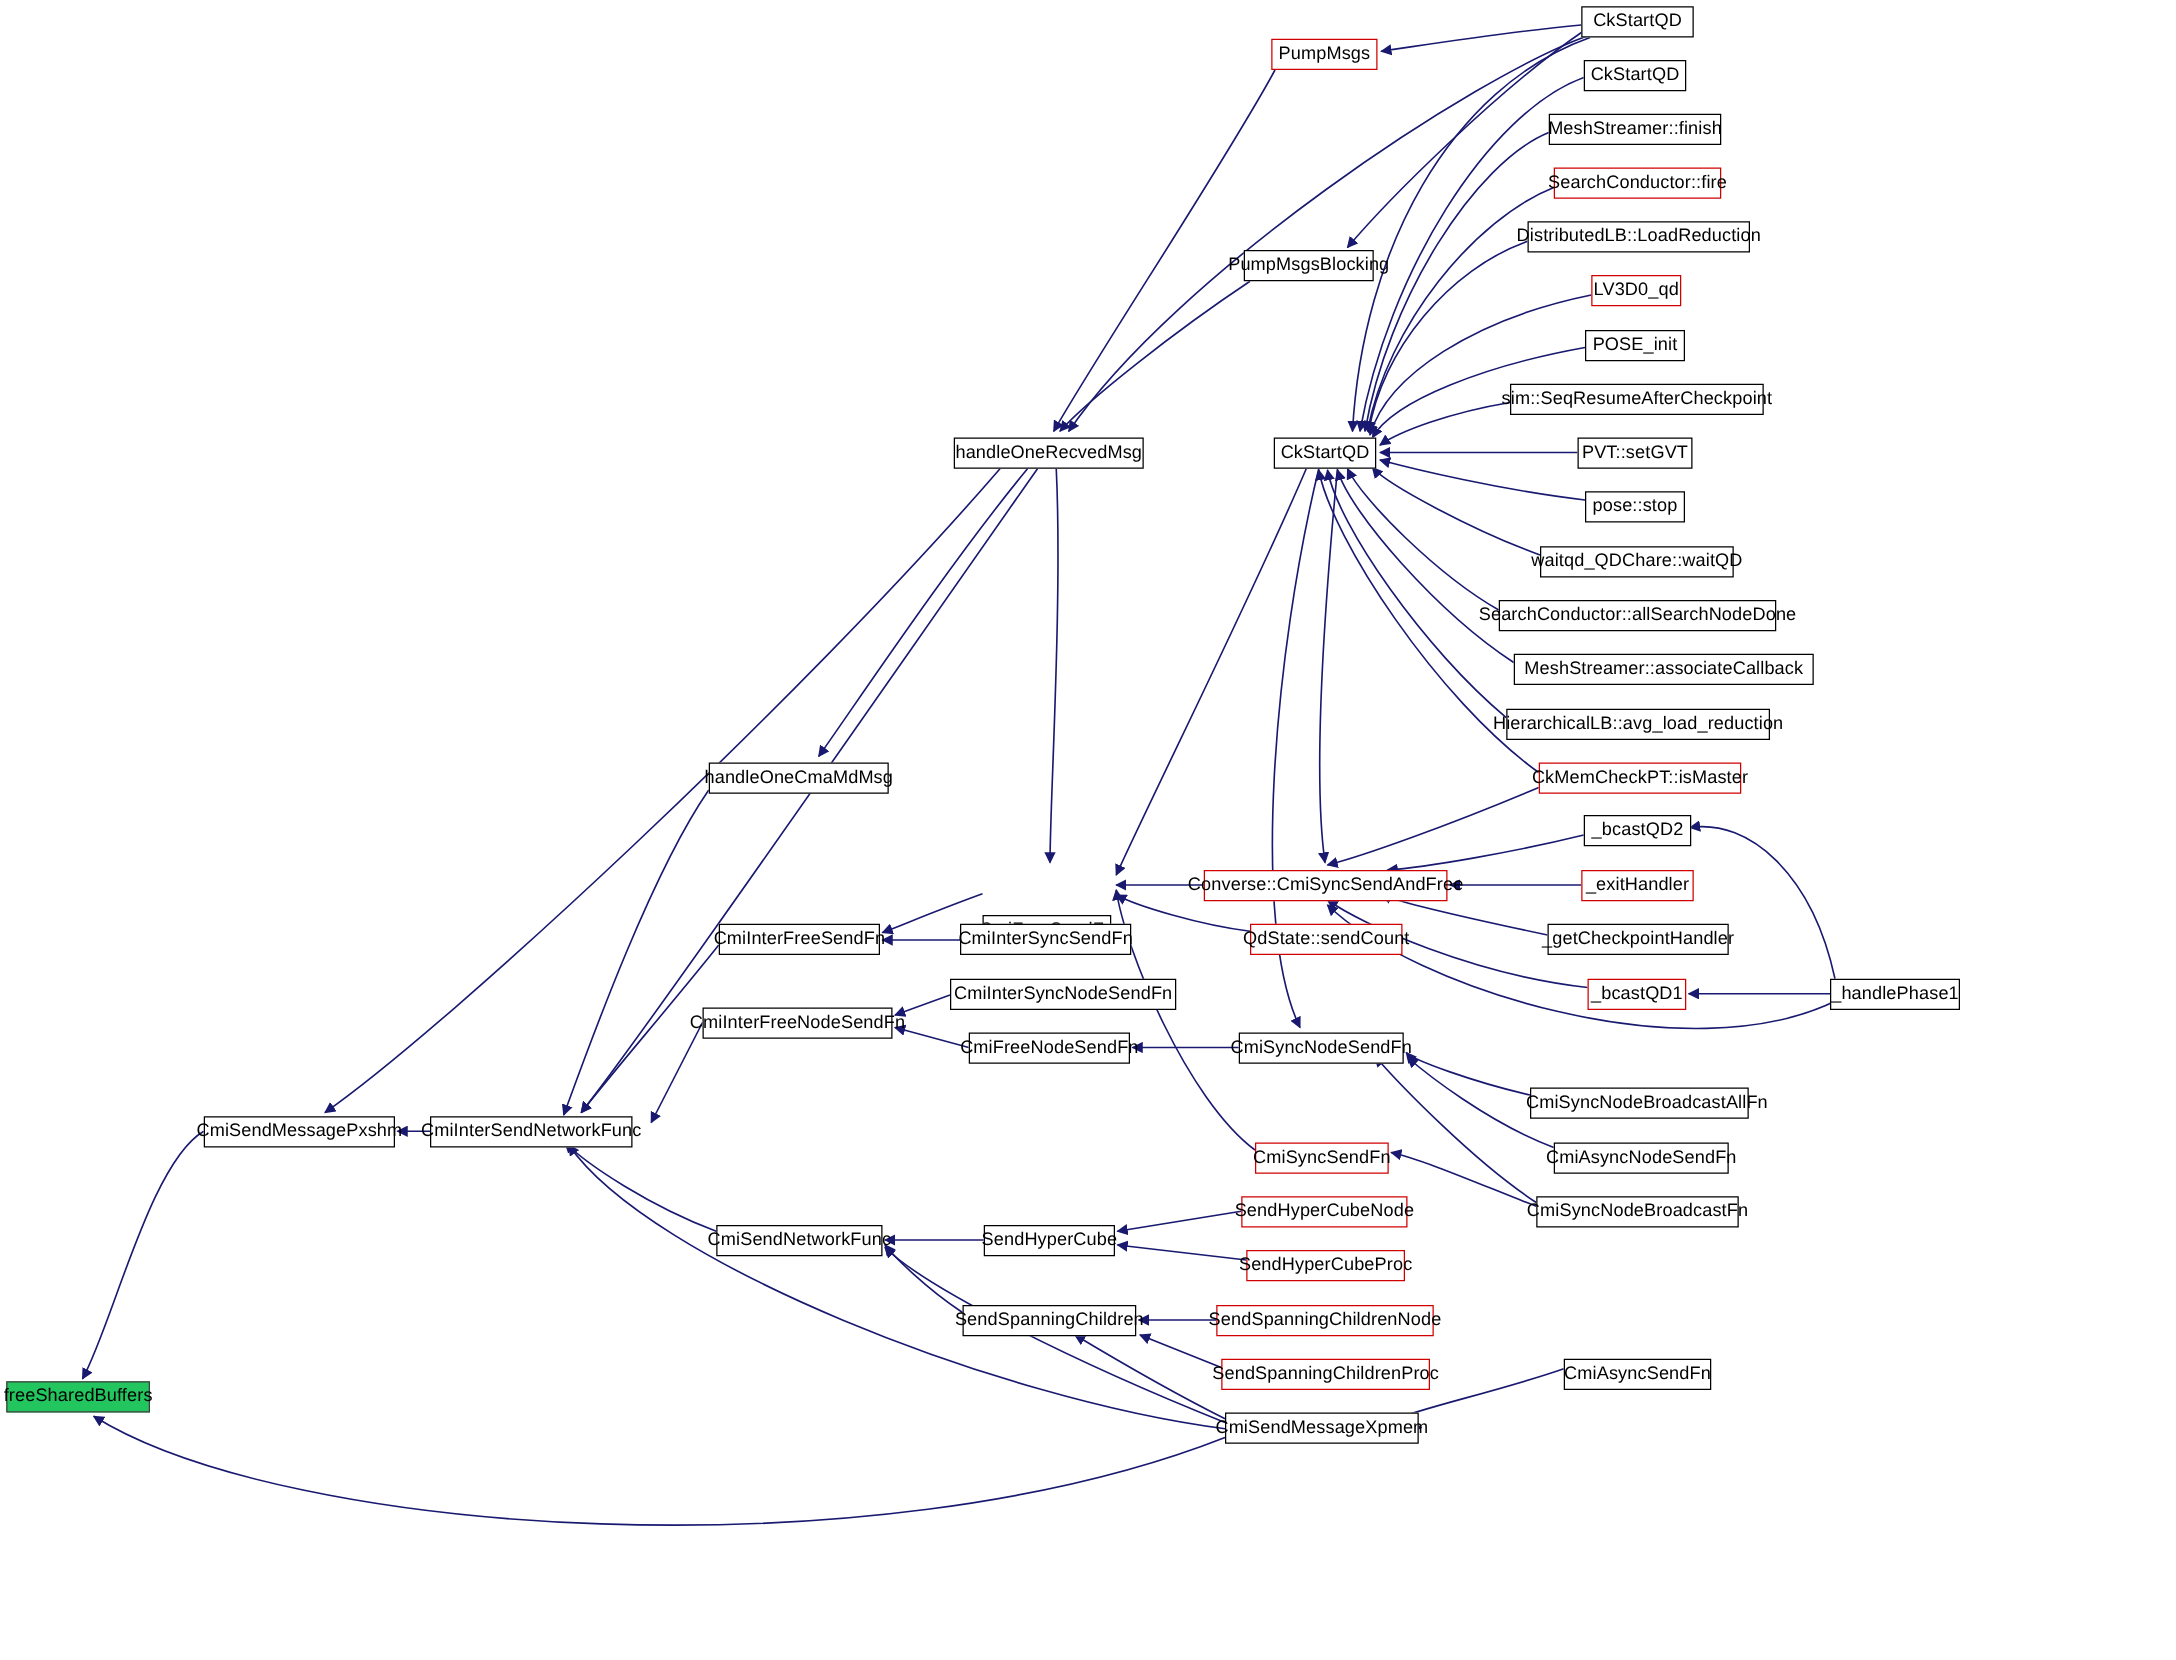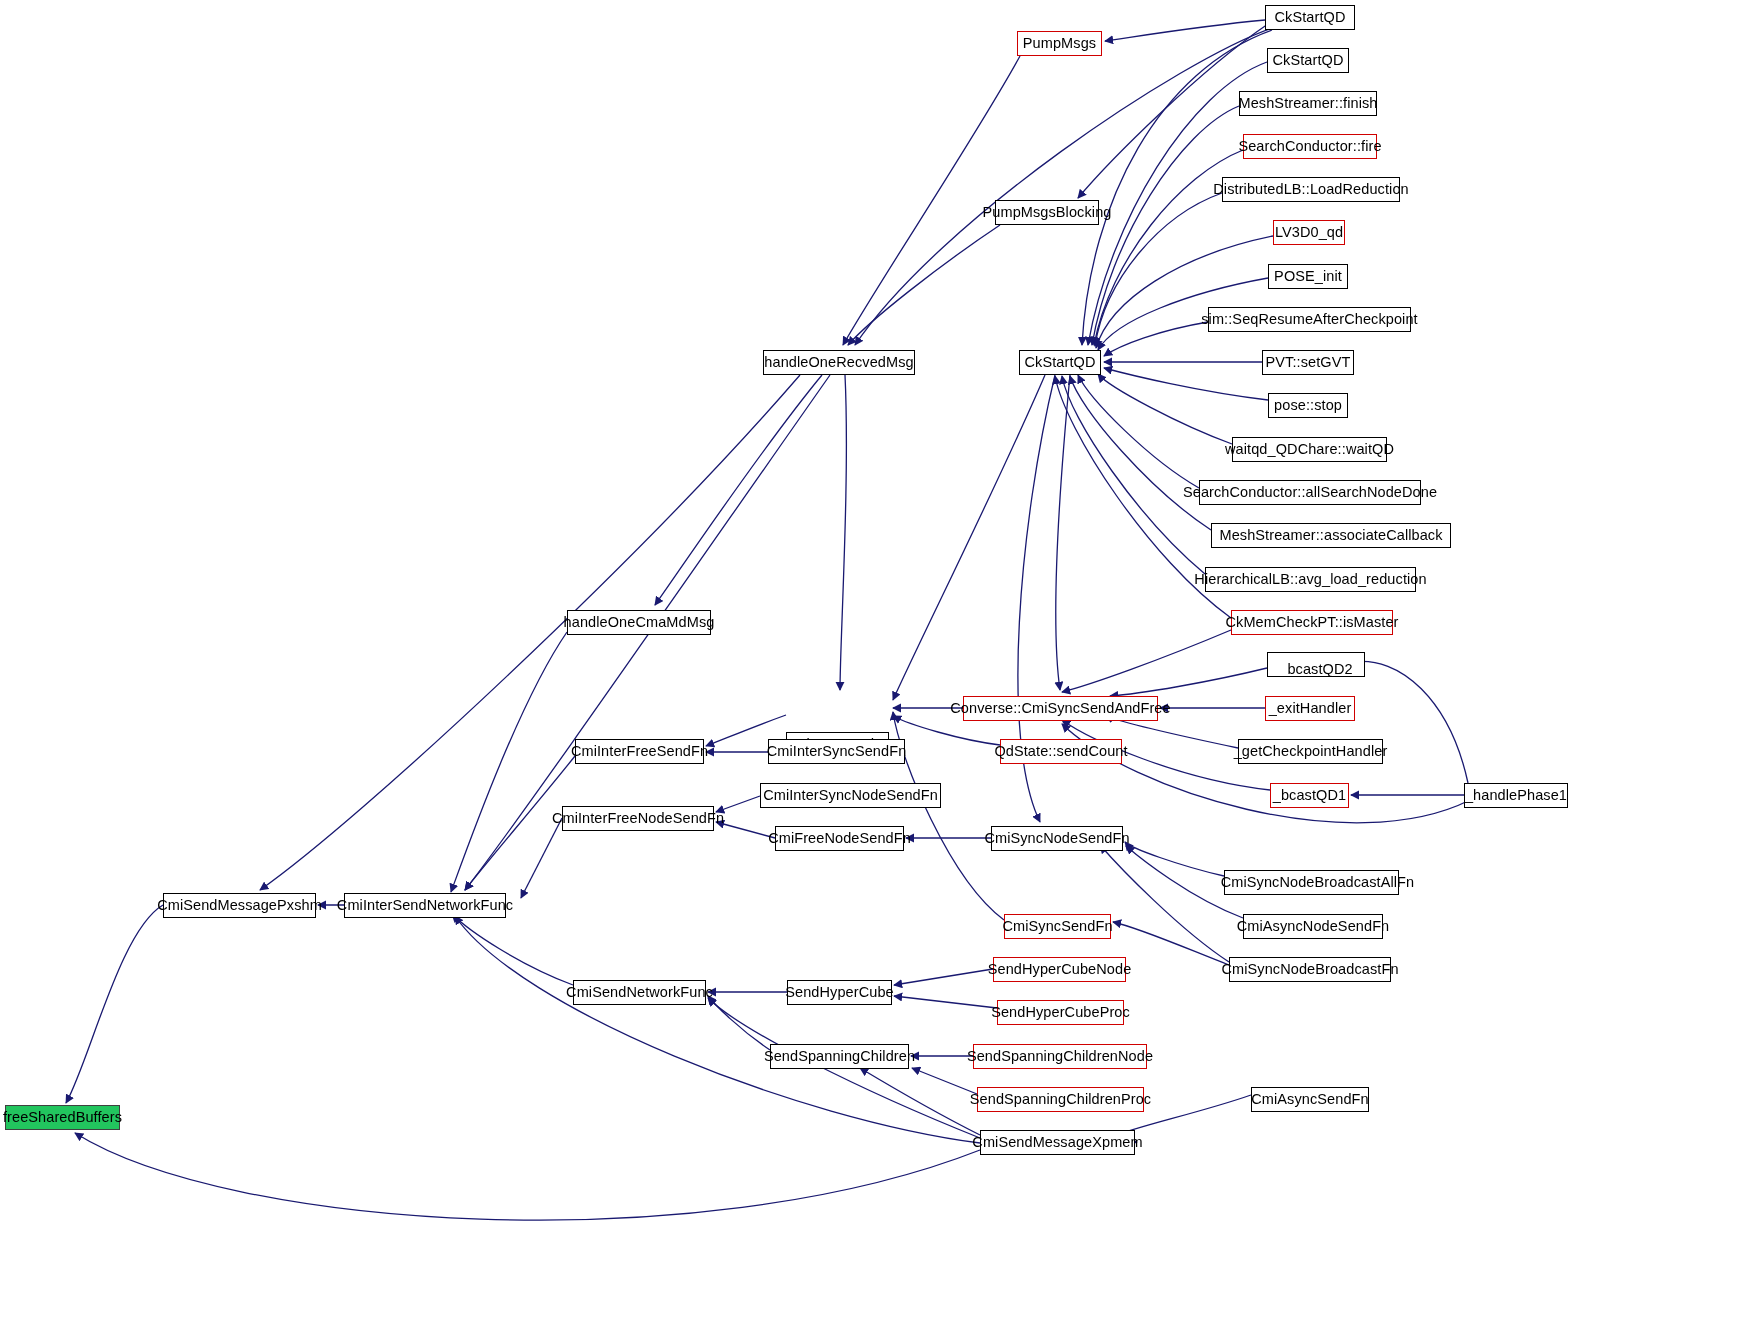--- a/index.html
+++ b/index.html
@@ -232,21 +232,21 @@
       </div>
       <div class="node" style="left: 1211px; top: 523px; width: 240px;">
         <span class="lbl">MeshStreamer::associateCallback</span>
       </div>
       <div class="node" style="left: 1205px; top: 567px; width: 211px;">
         <span class="lbl">HierarchicalLB::avg_load_reduction</span>
       </div>
       <div class="node red" style="left: 1231px; top: 610px; width: 162px;">
         <span class="lbl">CkMemCheckPT::isMaster</span>
       </div>
-      <div class="node" style="left: 1267px; top: 652px; width: 98px; align-items: flex-end;">
+      <div class="node" style="left: 1267px; top: 652px; width: 86px;">
         <span class="lbl">_bcastQD2</span>
       </div>
       <div class="node red" style="left: 1265px; top: 696px; width: 90px;">
         <span class="lbl">_exitHandler</span>
       </div>
       <div class="node" style="left: 1238px; top: 739px; width: 145px;">
         <span class="lbl">_getCheckpointHandler</span>
       </div>
       <div class="node red" style="left: 1270px; top: 783px; width: 79px;">
         <span class="lbl">_bcastQD1</span>

